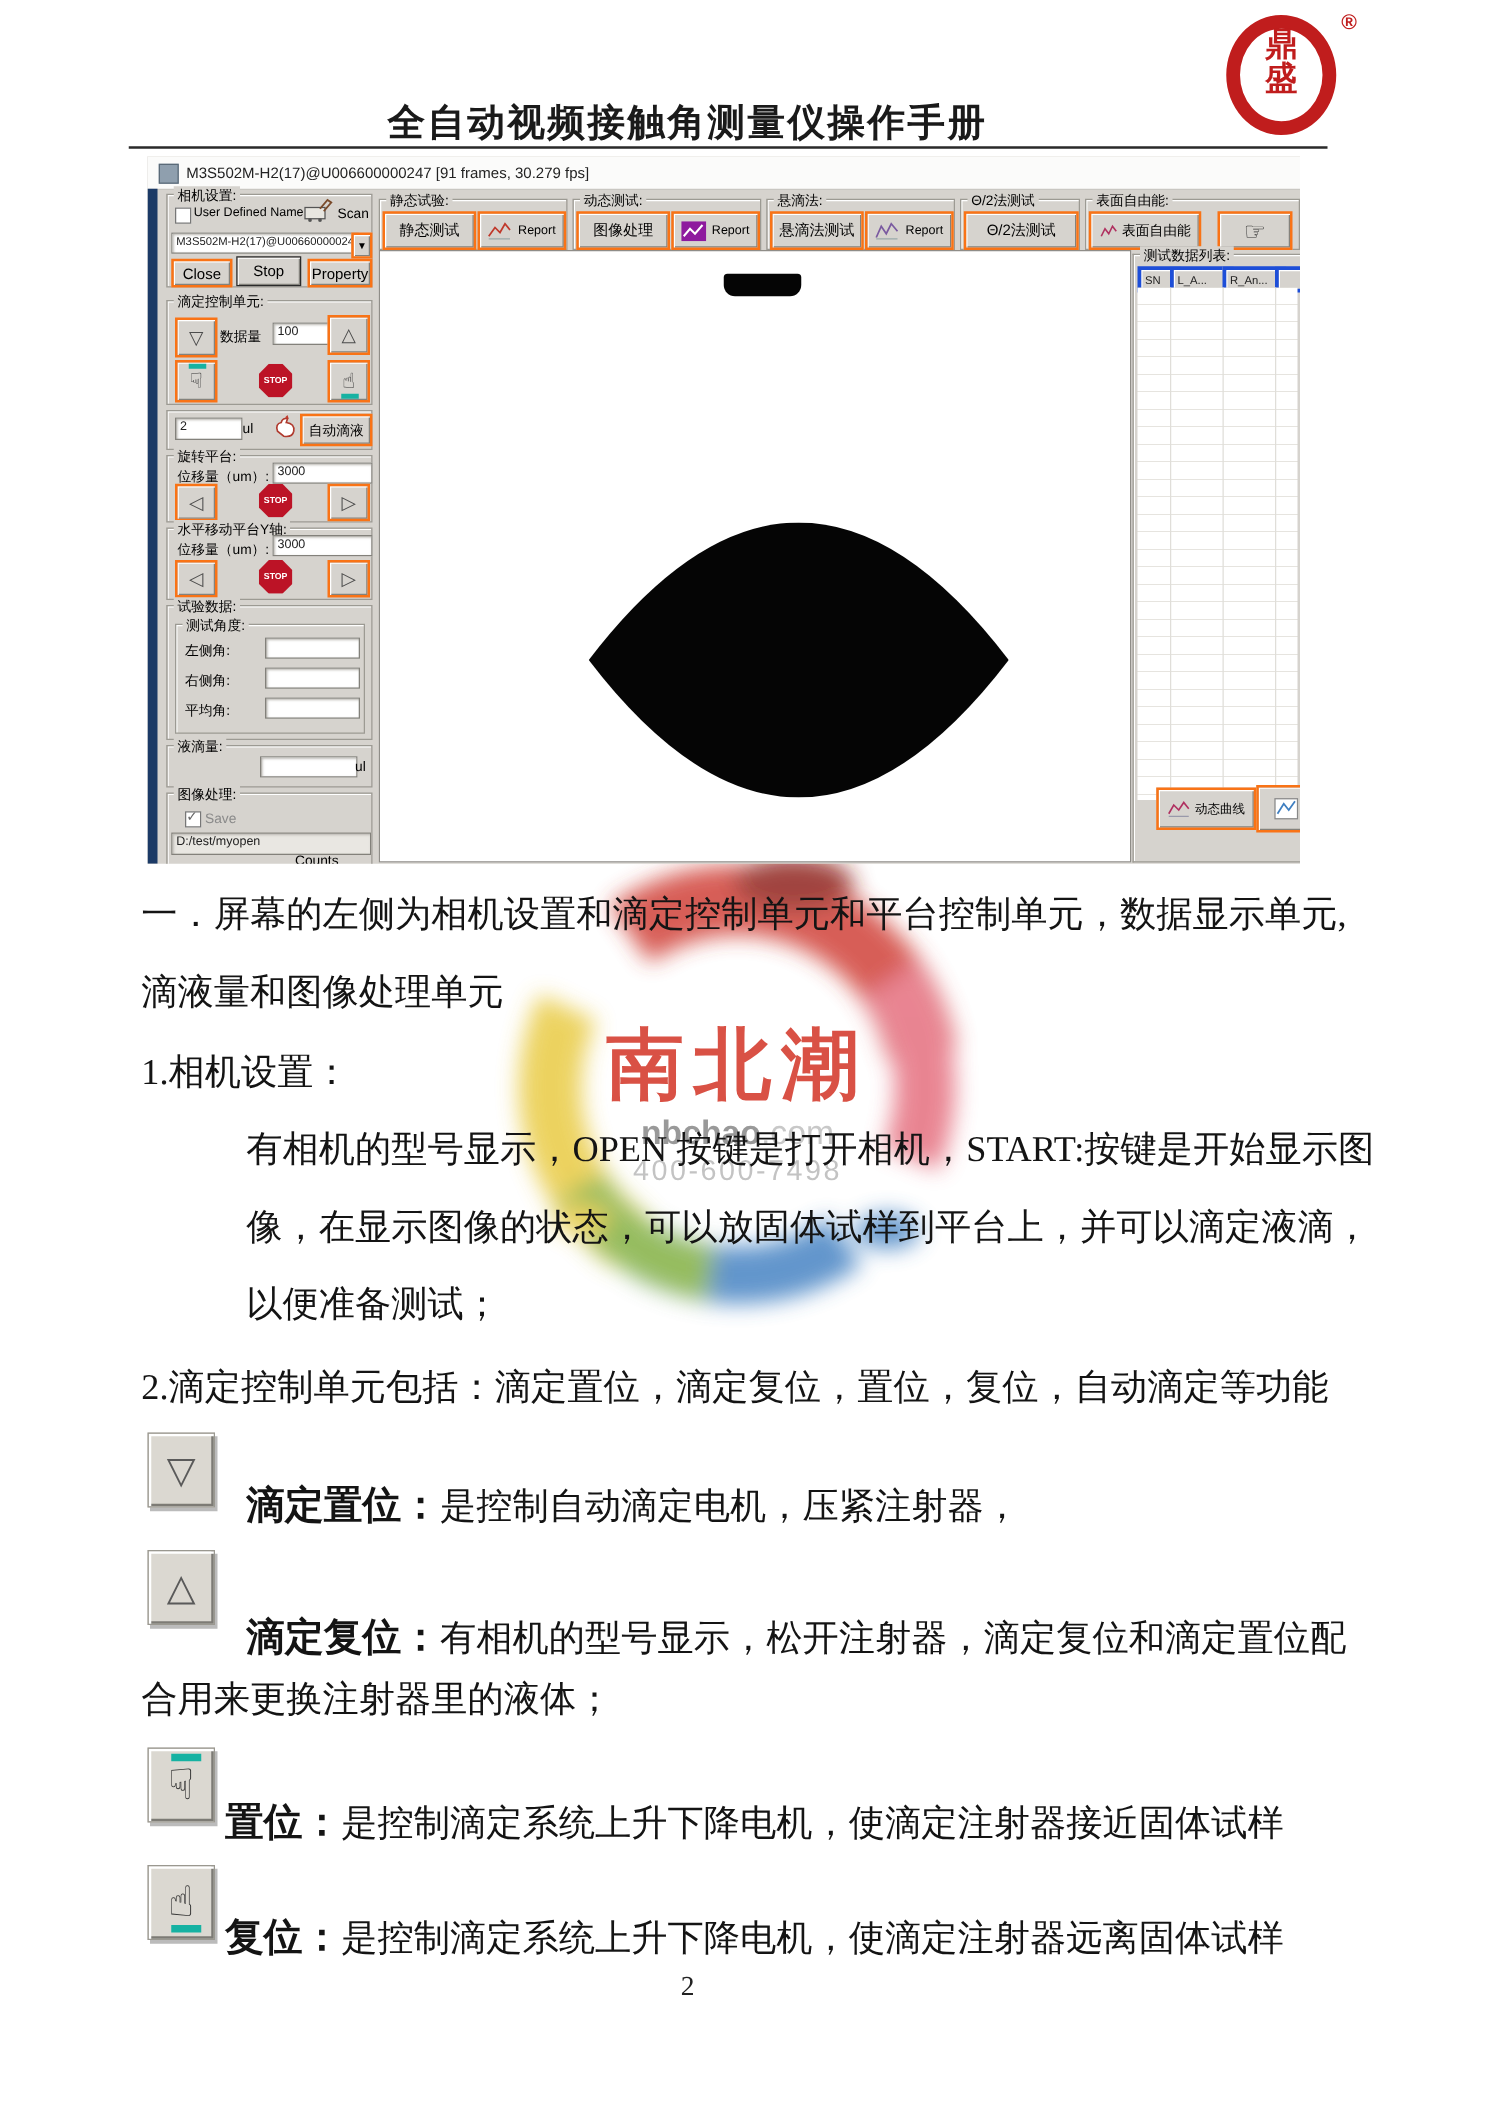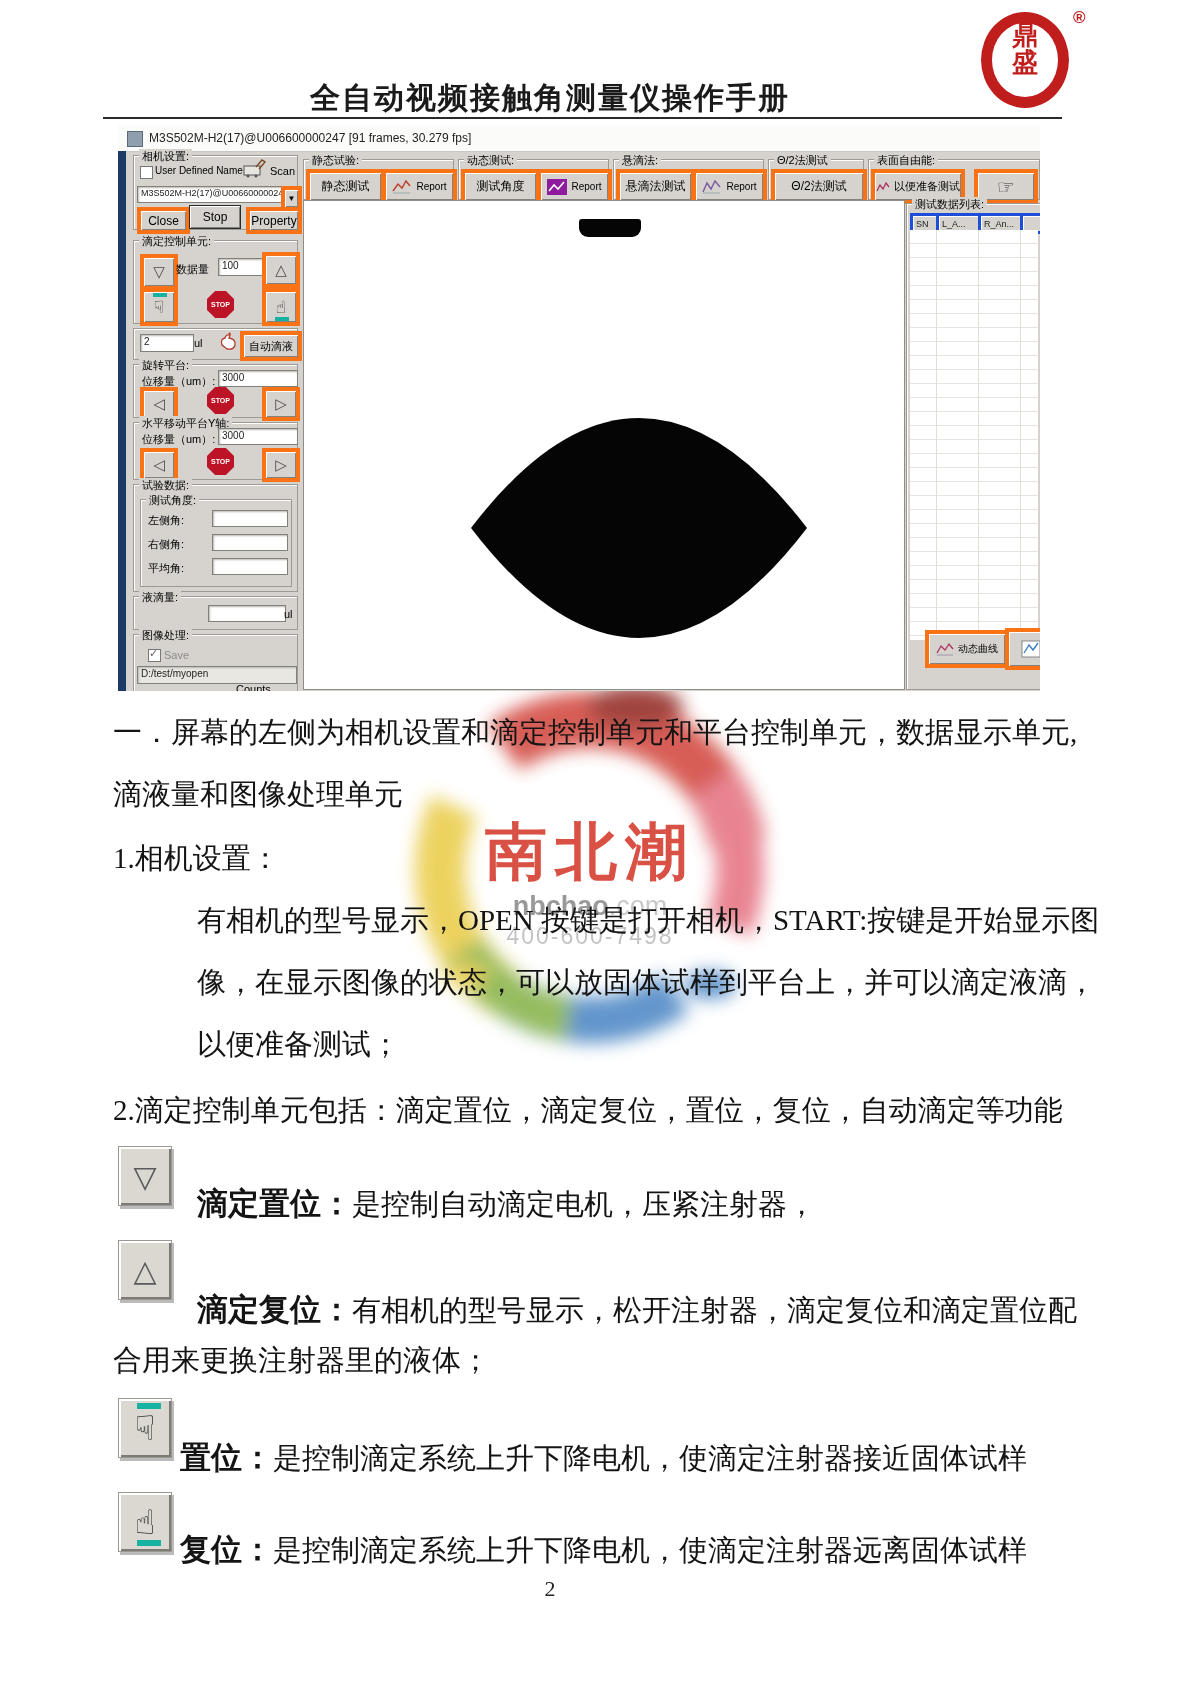--- a/index.html
+++ b/index.html
@@ -19,21 +19,21 @@
   #shot{position:absolute;left:118px;top:125px;width:922px;height:566px;background:#d6d3ce;overflow:hidden;z-index:2;
         font-size:11px;}
   .titlebar{position:absolute;left:0;top:0;width:100%;height:26px;background:#fbfbfa;border-bottom:1px solid #c9c7c2;}
   .tb-icon{position:absolute;left:9px;top:6px;width:14px;height:14px;background:#8f9fae;border:1px solid #5a6a78;}
   .tb-text{position:absolute;left:31px;top:6px;font-size:12px;color:#222;white-space:nowrap;}
   .navyfix{position:absolute;left:0;top:26px;width:8px;height:540px;background:#1b3a66;}
   
   .g{position:absolute;border:1px solid #9c9a93;box-shadow:inset 1px 1px 0 #ffffff;}
   .glabel{position:absolute;top:-7px;left:5px;background:#d6d3ce;padding:0 3px;font-size:11px;white-space:nowrap;color:#000;}
   
-  .btn{position:absolute;background:#d6d3ce;border:4px solid #f97316;
+  .btn{position:absolute;background:#d6d3ce;border:2px solid #f97316;
        box-shadow:inset 1px 1px 0 #ffffff,inset -1px -1px 0 #84827c;
        display:flex;align-items:center;justify-content:center;font-size:12px;color:#000;gap:4px;white-space:nowrap;cursor:default;}
   .inp{position:absolute;background:#ffffff;border:1px solid #83817b;box-shadow:inset 1px 1px 2px #b9b7b1;
        font-size:10px;color:#222;padding:1px 3px;overflow:hidden;white-space:nowrap;}
   .lbl{position:absolute;font-size:11px;color:#000;white-space:nowrap;}
   .stop8{position:absolute;width:27px;height:27px;background:#bc1326;color:#fff;font-weight:bold;font-size:7px;
        display:flex;align-items:center;justify-content:center;letter-spacing:0;
        clip-path:polygon(30% 0,70% 0,100% 30%,100% 70%,70% 100%,30% 100%,0 70%,0 30%);}
   .sq{font-size:15px;color:#4c4c4c;}
   .hand{font-family:"DejaVu Sans",sans-serif;font-size:17px;color:#333;line-height:1;}
@@ -219,21 +219,21 @@
     <div class="btn" style="left:264px;top:44px;width:67px;height:27px;font-size:10px;">
       <svg width="20" height="15">
           <polyline points="1,12 6,5 10,9 14,2 18,7" fill="none" stroke="#c0392b" stroke-width="1.4"></polyline>
           <polyline points="1,14 18,14" stroke="#9aa" stroke-width="1"></polyline>
         </svg>
       <span>Report</span>
     </div>
     <div class="g" style="left:340px;top:34px;width:149px;height:39px;">
       <span class="glabel">动态测试:</span>
     </div>
-    <div class="btn" style="left:343px;top:44px;width:71px;height:27px;">测试角度</div>
+    <div class="btn" style="left:343px;top:44px;width:71px;height:27px;">图像处理</div>
     <div class="btn" style="left:419px;top:44px;width:67px;height:27px;font-size:10px;">
       <svg width="20" height="16">
           <rect x="0" y="0" width="20" height="16" fill="#8e1a9e"></rect>
           <polyline points="2,12 7,6 11,10 17,3" fill="none" stroke="#fff" stroke-width="1.6"></polyline>
         </svg>
       <span>Report</span>
     </div>
     <div class="g" style="left:495px;top:34px;width:149px;height:39px;">
       <span class="glabel">悬滴法:</span>
     </div>
@@ -249,21 +249,21 @@
       <span class="glabel">Θ/2法测试</span>
     </div>
     <div class="btn" style="left:653px;top:44px;width:88px;height:27px;">Θ/2法测试</div>
     <div class="g" style="left:750px;top:34px;width:170px;height:39px;">
       <span class="glabel">表面自由能:</span>
     </div>
     <div class="btn" style="left:753px;top:44px;width:86px;height:27px;font-size:11px;">
       <svg width="14" height="12">
           <polyline points="1,10 4,4 7,8 10,2 13,6" fill="none" stroke="#b03060" stroke-width="1.3"></polyline>
         </svg>
-      <span>以便准备测试</span>
+      <span>表面自由能</span>
     </div>
     <div class="btn" style="left:856px;top:44px;width:56px;height:27px;">
       <span class="hand" style="font-size:20px;">☞</span>
     </div>
 
     <div class="canvas">
       <div class="needle"></div>
       <svg style="position:absolute;left:167px;top:217px;" width="336" height="220">
         <path d="M0,110 Q168,-110 336,110 Q168,330 0,110 Z" fill="#050505"></path>
       </svg>

